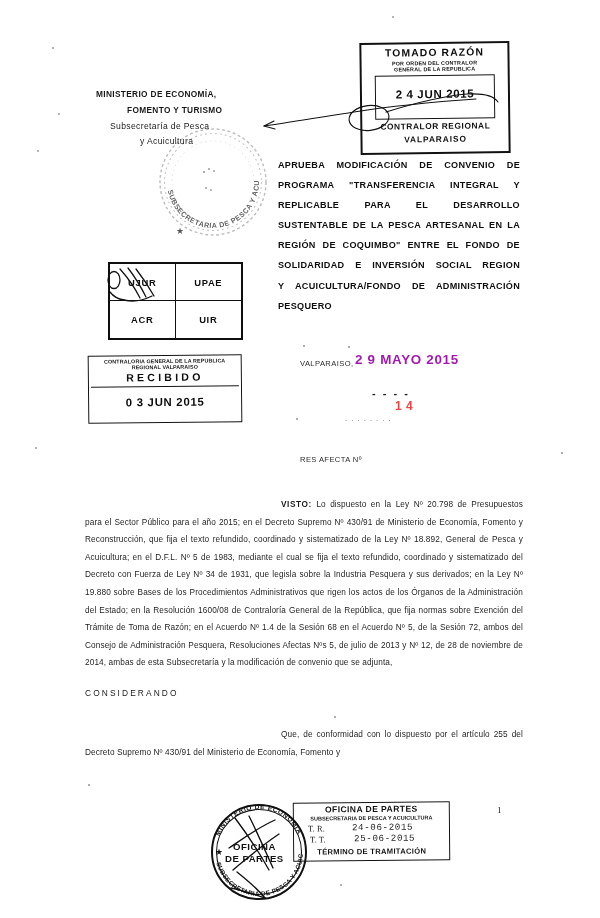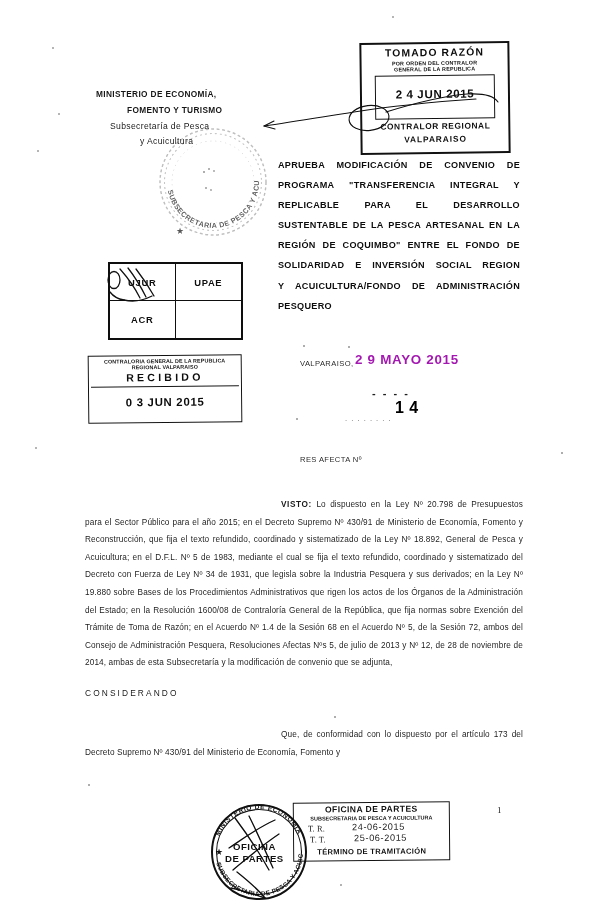--- a/index.html
+++ b/index.html
@@ -163,21 +163,21 @@
   .res-label {
     position: absolute; left: 300px; top: 411px;
     font-size: 7.6px; letter-spacing: 0.4px; color: #2a2a2a; margin-top: 44px;
   }
   .res-dots {
     position: absolute; left: 345px; top: 414px;
     font-size: 7.6px; letter-spacing: 1px; color: #555;
   }
   .res-num {
     position: absolute; left: 395px; top: 399px;
-    font-size: 16px; font-weight: bold; letter-spacing: 0.5px; color: #000000;
+    font-size: 12px; font-weight: bold; letter-spacing: 0.5px; color: #ef4444;
   }
   .res-dashes {
     position: absolute; left: 372px; top: 387px;
     font-size: 11px; font-weight: bold; letter-spacing: 2px; color: #222;
   }
 
   
   .body-wrap {
     position: absolute;
     left: 85px;
@@ -238,21 +238,21 @@
     text-align: center; font-size: 5.5px; font-weight: bold;
     letter-spacing: 0px; color: #171717;
   }
   .odp-rowlabel {
     position: absolute; font-size: 8.6px; color: #1c1c1c;
     font-family: "Liberation Serif", serif;
     text-align: center;
   }
   .odp-rowval {
     position: absolute; font-size: 9.2px; color: #1c1c1c;
-    font-family: Liberation Sans, sans-serif; letter-spacing: 0.6px;
+    font-family: Liberation Mono, monospace; letter-spacing: 0.6px;
   }
   .odp-t3 {
     position: absolute; top: 44px; left: 0; width: 100%;
     text-align: center; font-size: 7.6px; font-weight: bold;
     letter-spacing: 0.3px; color: #151515;
   }
 
   
   .pageno {
     position: absolute; left: 497px; top: 805px;
@@ -340,20 +340,21 @@
     <div>REGIÓN DE COQUIMBO" ENTRE EL FONDO DE</div>
     <div>SOLIDARIDAD E INVERSIÓN SOCIAL REGION</div>
     <div>Y ACUICULTURA/FONDO DE ADMINISTRACIÓN</div>
     <div class="last">PESQUERO</div>
   </div>
 
   <div class="grid-box">
     <div class="grid-cell">UJUR</div>
     <div class="grid-cell">UPAE</div>
     <div class="grid-cell">ACR</div>
+    <div class="grid-cell">UIR</div>
   </div>
 
   <svg style="position:absolute;left:104px;top:262px;" width="72" height="50" viewBox="0 0 72 50">
     <g fill="none" stroke="#151515" stroke-width="1.3" stroke-linecap="round">
       <ellipse cx="10" cy="18" rx="6" ry="8.5"></ellipse>
       <path d="M16 7 C 24 16, 31 26, 36 36"></path>
       <path d="M24 6 C 31 15, 37 25, 42 35"></path>
       <path d="M32 7 C 39 16, 45 25, 50 34"></path>
       <path d="M20 38 C 28 40, 38 39, 48 34"></path>
       <path d="M6 30 C 9 34, 14 37, 20 38"></path>
@@ -374,21 +375,21 @@
   <div class="res-label">RES AFECTA Nº</div>
   <div class="res-dots">. . . . . . . .</div>
   <div class="res-num">1 4</div>
 
   <div class="body-wrap">
     <p class="indent-first"><span class="bold-lead">VISTO:</span><span> Lo dispuesto en la Ley Nº 20.798 de Presupuestos para el Sector Público para el año 2015; en el Decreto Supremo Nº 430/91 de Ministerio de Economía, Fomento y Reconstrucción, que fija el texto refundido, coordinado y sistematizado de la Ley Nº 18.892, General de Pesca y Acuicultura; en el D.F.L. Nº 5 de 1983, mediante el cual se fija el texto refundido, coordinado y sistematizado del Decreto con Fuerza de Ley Nº 34 de 1931, que legisla sobre la Industria Pesquera y sus derivados; en la Ley Nº 19.880 sobre Bases de los Procedimientos Administrativos que rigen los actos de los Órganos de la Administración del Estado; en la Resolución 1600/08 de Contraloría General de la República, que fija normas sobre Exención del Trámite de Toma de Razón; en el Acuerdo Nº 1.4 de la Sesión 68 en el Acuerdo Nº 5, de la Sesión 72, ambos del Consejo de Administración Pesquera, Resoluciones Afectas Nºs 5, de julio de 2013 y Nº 12, de 28 de noviembre de 2014, ambas de esta Subsecretaría y la modificación de convenio que se adjunta,</span></p>
   </div>
 
   <div class="considerando">CONSIDERANDO</div>
   <div class="cons-body">
-    <p class="indent-first">Que, de conformidad con lo dispuesto por el artículo 173 del Decreto Supremo Nº 430/91 del Ministerio de Economía, Fomento y</p>
+    <p class="indent-first">Que, de conformidad con lo dispuesto por el artículo 255 del Decreto Supremo Nº 430/91 del Ministerio de Economía, Fomento y</p>
   </div>
 
   <div class="seal-wrap" style="left:203px;top:798px;">
     <svg width="118" height="112" viewBox="0 0 118 112">
       <defs>
         <path id="opTop" d="M 56 54 m -43,0 a 43,43 0 0,1 86,0"></path>
         <path id="opBot" d="M 56 54 m -44,0 a 44,44 0 0,0 88,0"></path>
       </defs>
       <g fill="none" stroke="#151515">
         <circle cx="56" cy="54" r="47" stroke-width="2"></circle>

